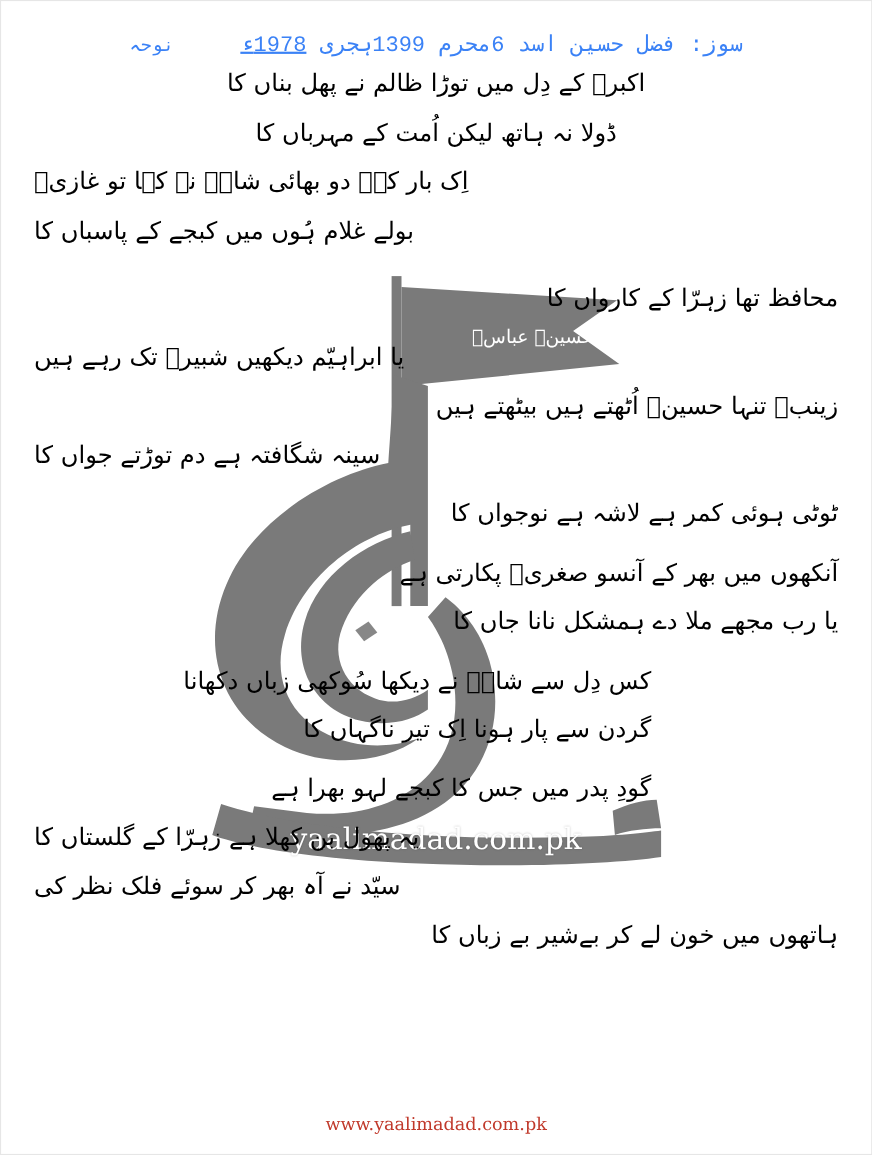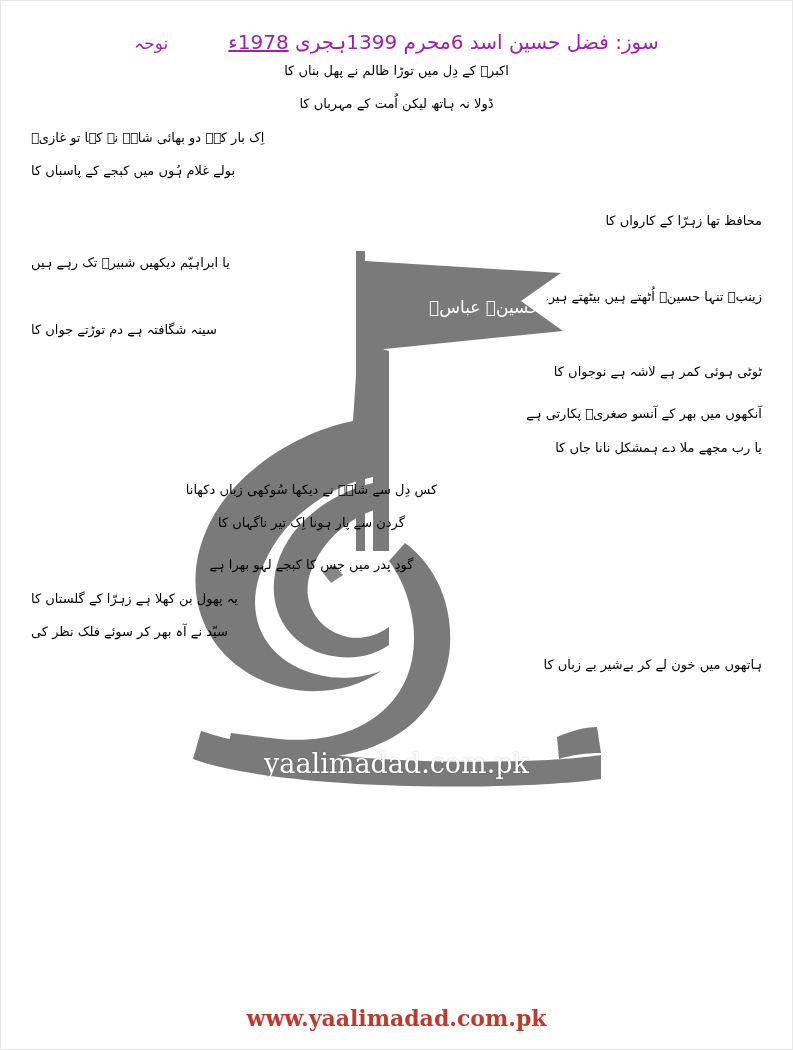--- a/index.html
+++ b/index.html
@@ -22,22 +22,23 @@
 
   
   .header {
     position: absolute;
     top: 10px;
     right: 16px;
     left: 16px;
     direction: rtl;
     text-align: left;
     font-size: 16px;
-    color: #a21caf;
+    color: #3b82f6;
     line-height: 1.5;
+    font-family: Liberation Mono, monospace;
   }
   .header-row {
     display: flex;
     flex-direction: row-reverse;
     justify-content: center;
     align-items: baseline;
     gap: 60px;
   }
   .header-label {
     font-size: 17px;
@@ -84,49 +85,48 @@
   
   .poem {
     position: absolute;
     top: 62px;
     left: 30px;
     right: 30px;
     direction: rtl;
     z-index: 5;
   }
   .line {
-    font-size: 13px;
+    font-size: 22px;
     color: #000;
     line-height: 1.25;
     white-space: nowrap;
     margin-bottom: 17px;
     letter-spacing: 1px;
   }
   .line.c  { text-align: center; }
   .line.r  { text-align: right; }
   .line.ind1 { padding-right: 60px; text-align: left; }
   .line.ind2 { padding-right: 110px; text-align: left; }
-  .line.ind3 { padding-right: 170px; text-align: center; }
+  .line.ind3 { padding-right: 170px; text-align: right; }
   .gap-sm { margin-bottom: 26px; }
   .gap-md { margin-bottom: 34px; }
 
   
   .footer {
     position: absolute;
     bottom: 18px;
     left: 0;
     right: 0;
     text-align: center;
   }
   .footer a, .footer span {
     color: #c0392b;
     font-family: "DejaVu Serif", serif;
-    font-size: 22px;
+    font-size: 16px;
     text-decoration: none;
-    font-weight: bold;
   }
   .flag-text {
     position: absolute;
     top: 296px;
     left: 428px;
     color: #ffffff;
     font-size: 17px;
     direction: rtl;
     z-index: 6;
     pointer-events: none;

